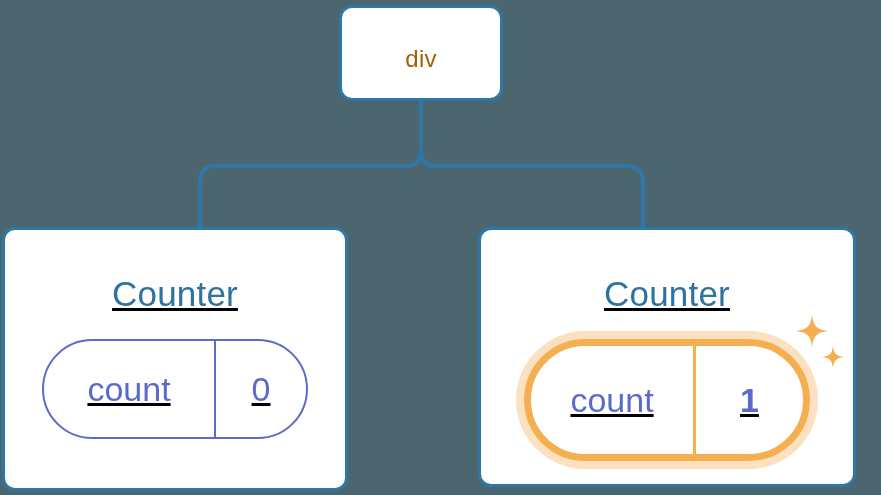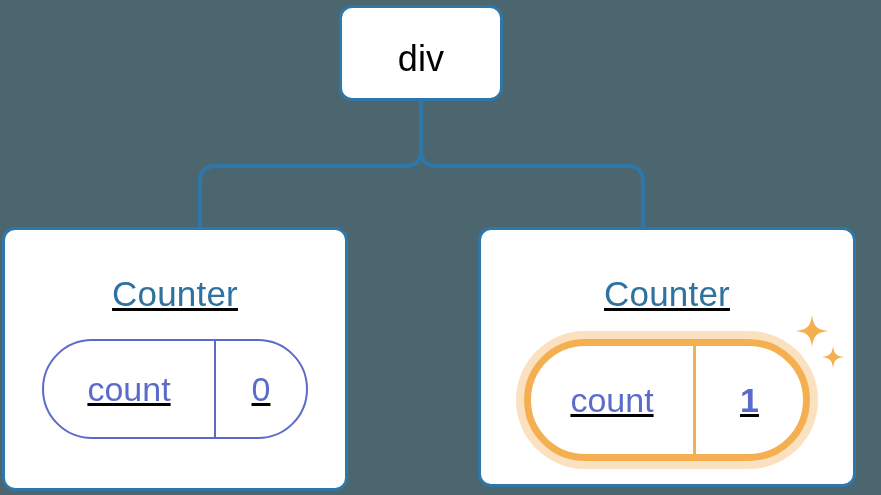--- a/index.html
+++ b/index.html
@@ -43,22 +43,22 @@
 
   
   #node-root {
     left: 339px;
     top: 5px;
     width: 164px;
     height: 96px;
     justify-content: center;
   }
   .root-label {
-    font-size: 36px;
-    color: #000000;
+    font-size: 24px;
+    color: #a16207;
     letter-spacing: 0.2px;
     line-height: 1;
     margin-top: 12px;
   }
 
   
   .card {
     padding-top: 46px;
     text-decoration: underline;
   }

